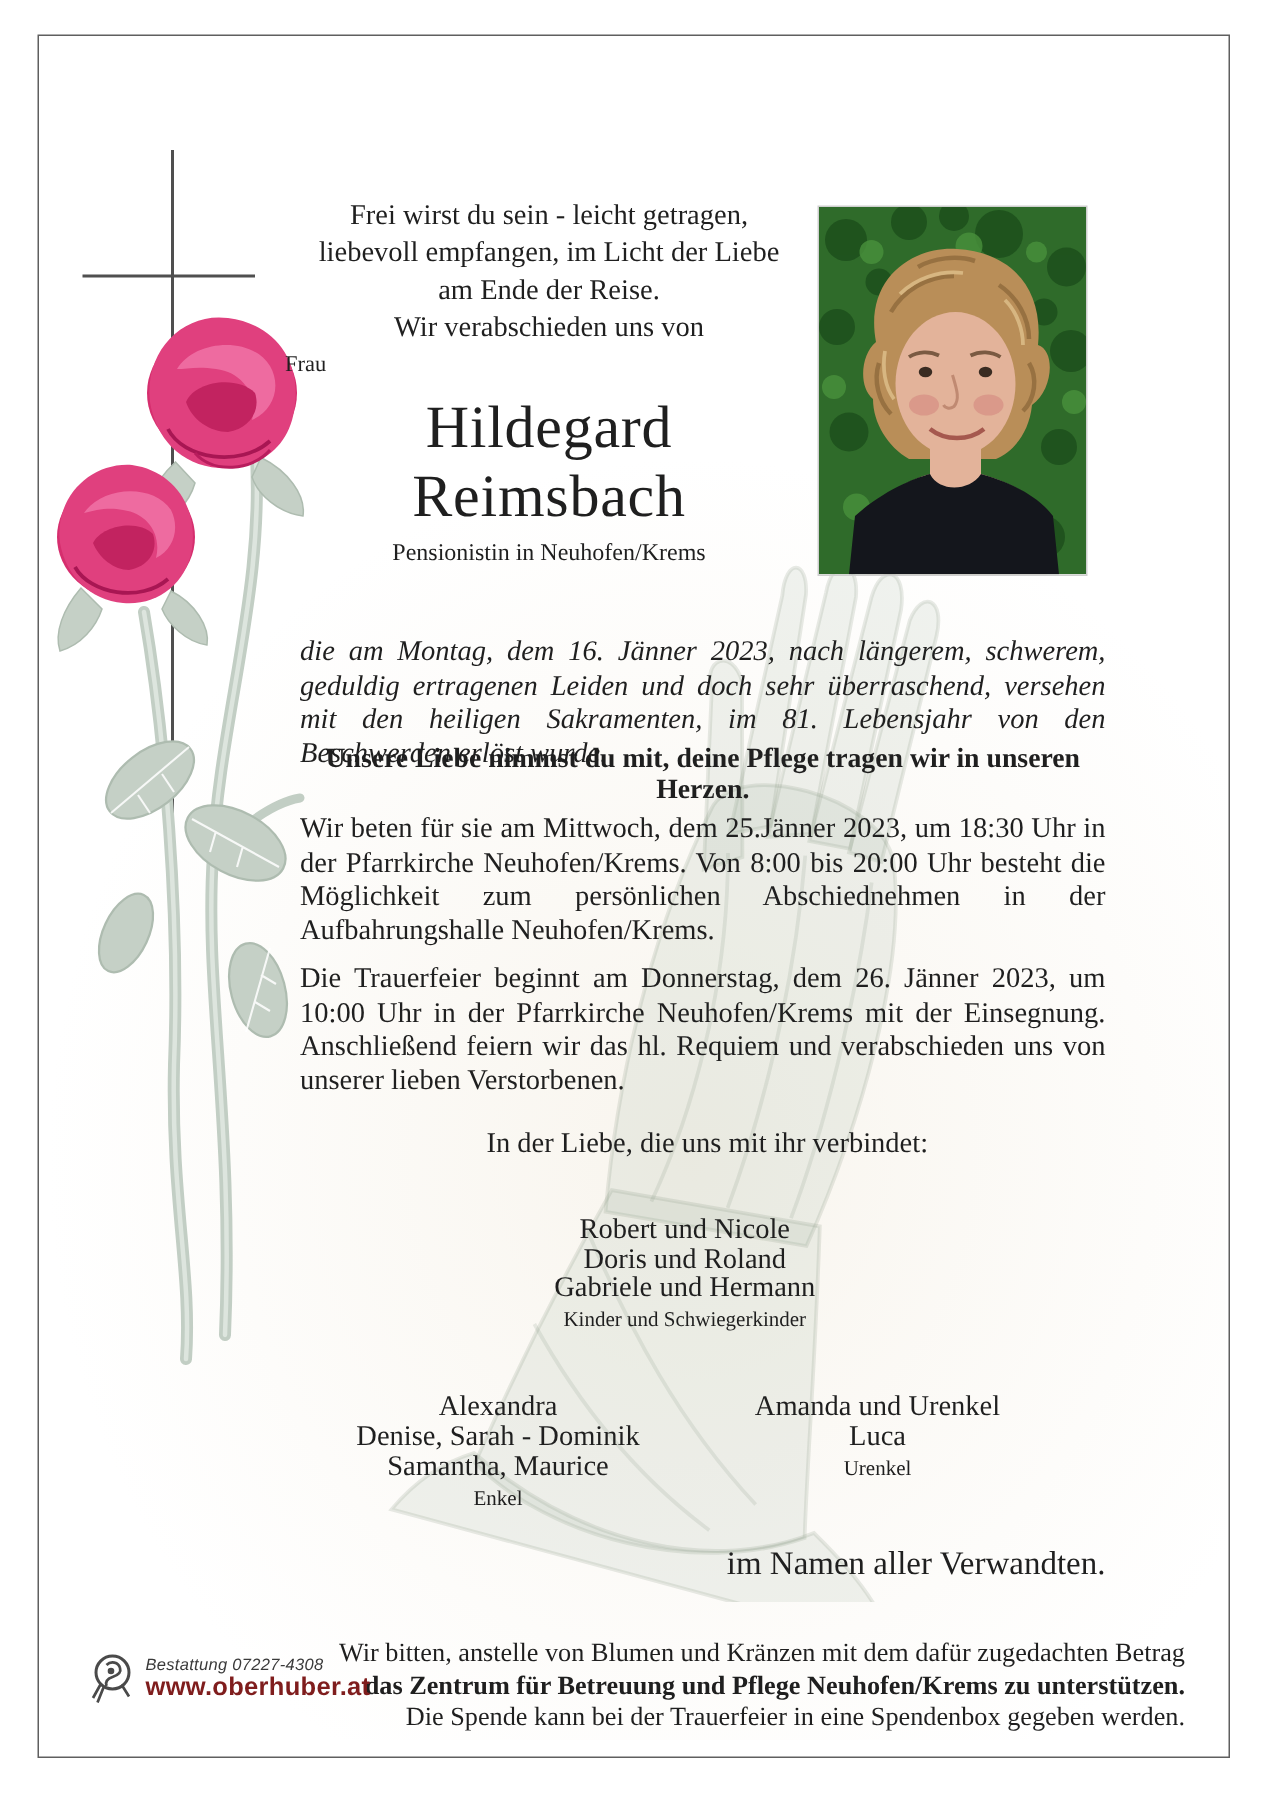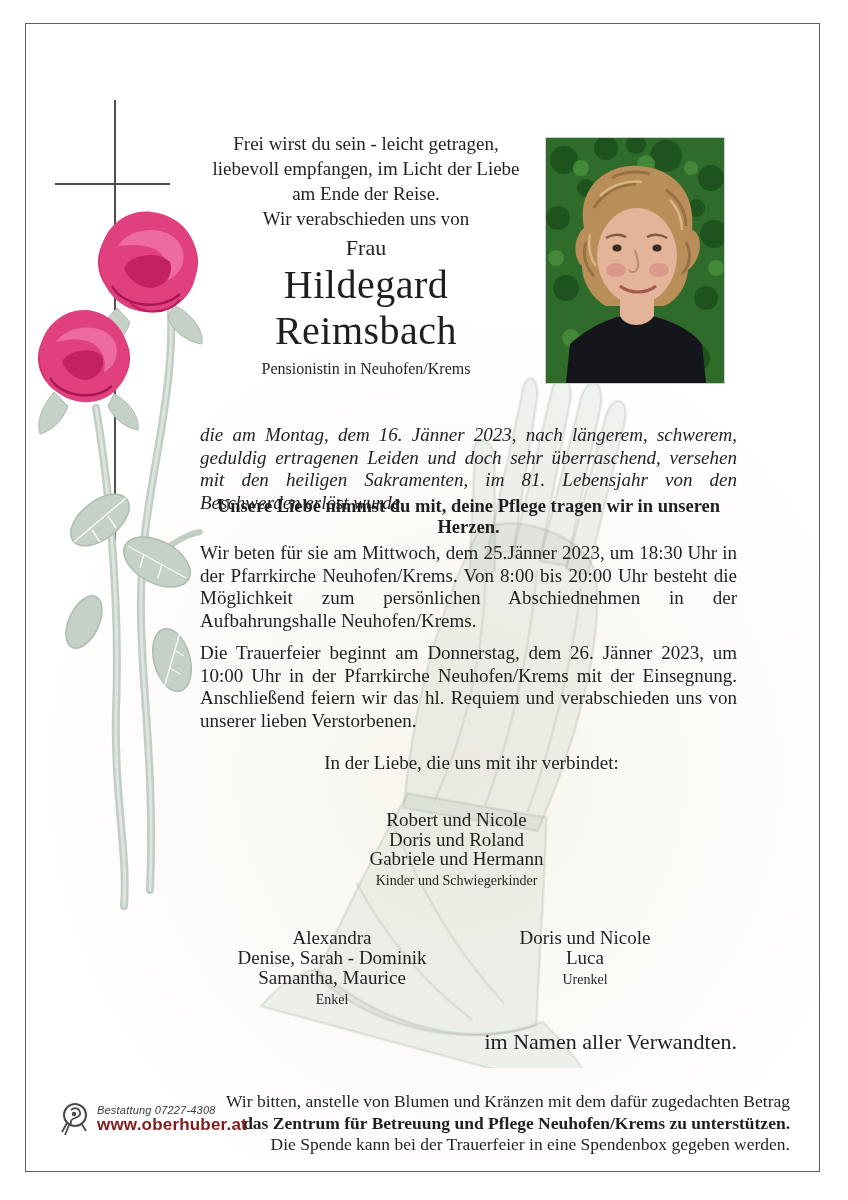--- a/index.html
+++ b/index.html
@@ -7,21 +7,21 @@
        font-family:"Liberation Serif", serif;color:#1f1f1f;}
   .abs{position:absolute;}
   .frame{left:25px;top:23px;width:793px;height:1147px;border:1.5px solid #5f5f5f;background:transparent;}
   .tint{left:27px;top:300px;width:790px;height:860px;
         background:radial-gradient(ellipse at 55% 55%, rgba(240,232,216,0.45), rgba(240,232,216,0) 70%);}
   
   .cross-v{left:114px;top:100px;width:2px;height:665px;background:#4f4f4f;}
   .cross-h{left:55px;top:183px;width:115px;height:2px;background:#4f4f4f;}
   
   .verse{left:190px;top:131px;width:352px;text-align:center;font-size:19px;line-height:25px;}
-  .salutation{left:190px;top:235px;width:352px;text-align:center;font-size:22px;}
+  .salutation{left:190px;top:235px;width:352px;text-align:left;font-size:15px;}
   .name{left:160px;top:262px;width:412px;text-align:center;font-size:40px;line-height:46px;letter-spacing:0.5px;}
   .subtitle{left:160px;top:360px;width:412px;text-align:center;font-size:16px;}
   .para{left:200px;width:537px;font-size:19px;line-height:22.5px;text-align:justify;}
   .p1{top:424px;font-style:italic;}
   .love{left:200px;top:496px;width:537px;text-align:center;font-size:18.5px;font-weight:700;}
   .p2{top:542px;}
   .p3{top:642px;}
   .intro{left:203px;top:752px;width:537px;text-align:center;font-size:19px;font-family:Liberation Serif, serif;}
   .children{left:188px;top:810px;width:537px;text-align:center;font-size:19px;line-height:19.5px;}
   .caption{font-size:14px;line-height:16px;margin-top:4px;}
@@ -195,21 +195,21 @@
 </div>
 
 <div class="abs col-left z3">
   <div>Alexandra</div>
   <div>Denise, Sarah - Dominik</div>
   <div>Samantha, Maurice</div>
   <div class="caption">Enkel</div>
 </div>
 
 <div class="abs col-right z3">
-  <div>Doris und Nicole</div>
+  <div>Amanda und Urenkel</div>
   <div>Luca</div>
   <div class="caption">Urenkel</div>
 </div>
 
 <div class="abs closing z3">im Namen aller Verwandten.</div>
 
 <div class="abs donation z3">
   <div>Wir bitten, anstelle von Blumen und Kränzen mit dem dafür zugedachten Betrag</div>
   <div class="bold">das Zentrum für Betreuung und Pflege Neuhofen/Krems zu unterstützen.</div>
   <div>Die Spende kann bei der Trauerfeier in eine Spendenbox gegeben werden.</div>

